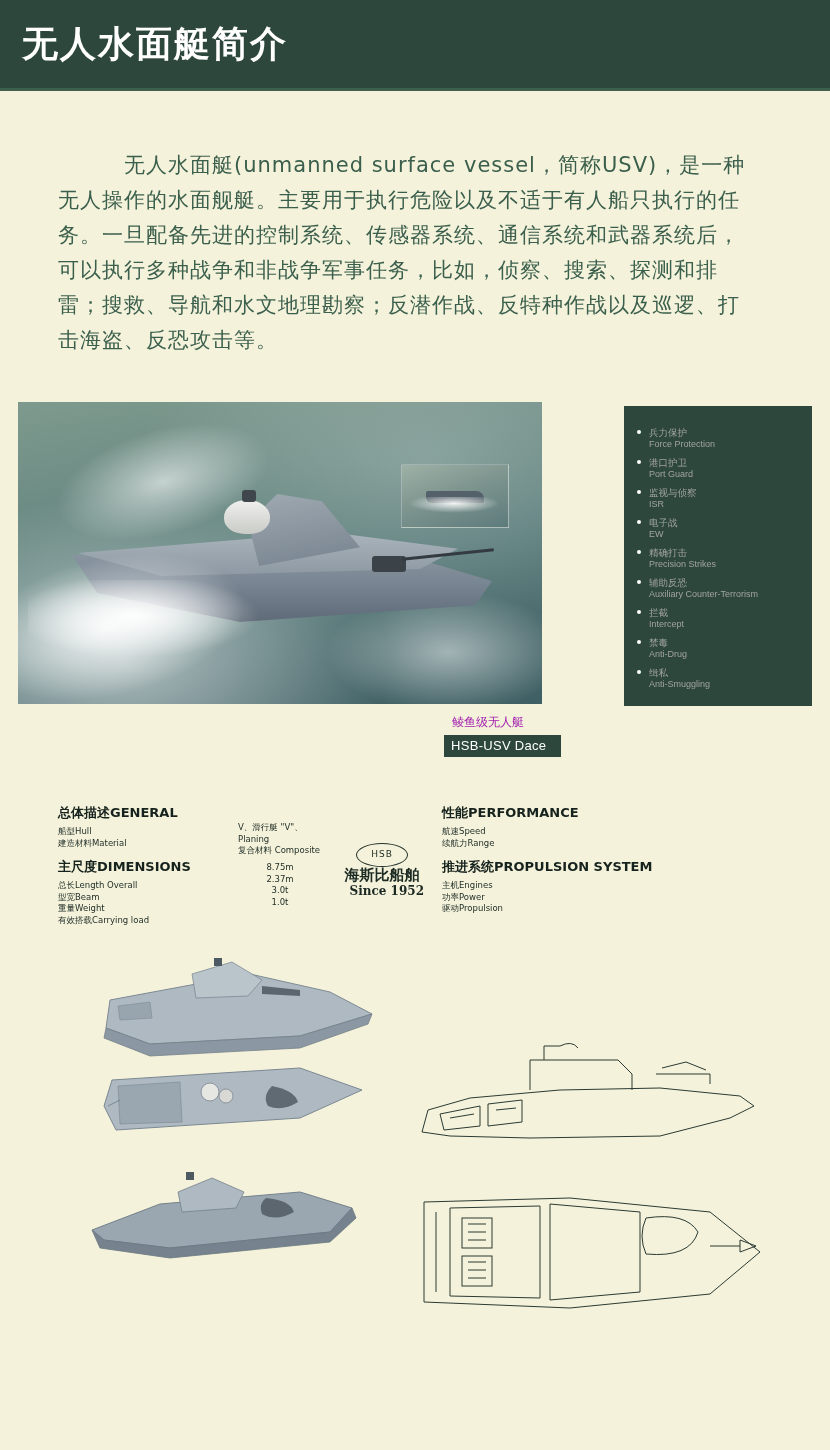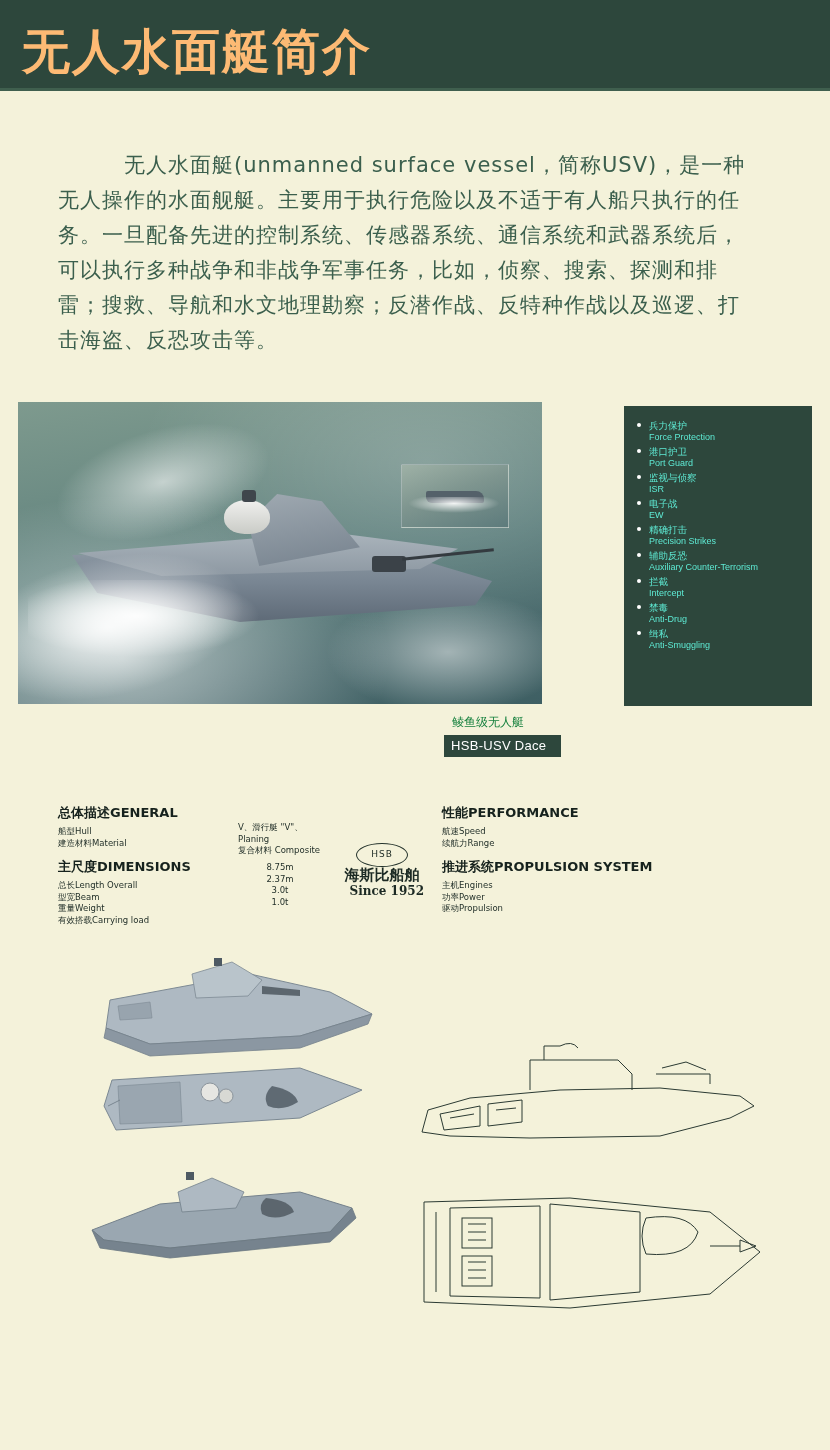--- a/index.html
+++ b/index.html
@@ -26,23 +26,23 @@
     position: absolute;
     left: 0; top: 0;
     width: 830px;
     height: 88px;
     background: #2d473c;
   }
   .header-title {
     position: absolute;
     left: 22px;
     top: 20px;
-    font-size: 48px;
+    font-size: 36px;
     font-weight: bold;
-    color: #fdba74;
+    color: #ffffff;
     letter-spacing: 2px;
     font-family: "DejaVu Sans", sans-serif;
   }
   .header-rule {
     position: absolute;
     left: 0; top: 88px;
     width: 830px;
     height: 3px;
     background: #3f5f4e;
   }
@@ -176,21 +176,21 @@
     position: absolute; left: -44px; top: 86px;
     width: 240px; height: 80px;
     background: radial-gradient(ellipse at 45% 45%, rgba(255,255,255,0.95), rgba(255,255,255,0) 66%);
   }
   
   .caption-cn {
     position: absolute;
     left: 452px;
     top: 714px;
     font-size: 12px;
-    color: #15803d;
+    color: #a21caf;
     font-family: "DejaVu Sans", sans-serif;
   }
   .caption-en {
     position: absolute;
     left: 444px;
     top: 735px;
     min-width: 98px;
     padding: 3px 12px 4px 7px;
     background: #2d473c;
     color: #ffffff;
@@ -205,22 +205,23 @@
     width: 188px;
     height: 300px;
     background: #2d473c;
     padding: 14px 10px 10px 12px;
     box-sizing: border-box;
   }
   .mission {
     position: relative;
     padding-left: 13px;
     margin-bottom: 3px;
-    color: #5eead4;
+    color: #a3a3a3;
     line-height: 11.5px;
+    margin-top: 7px;
   }
   .mission .bullet {
     position: absolute;
     left: 1px;
     top: 3px;
     width: 4px;
     height: 4px;
     border-radius: 50%;
     background: #ffffff;
   }

